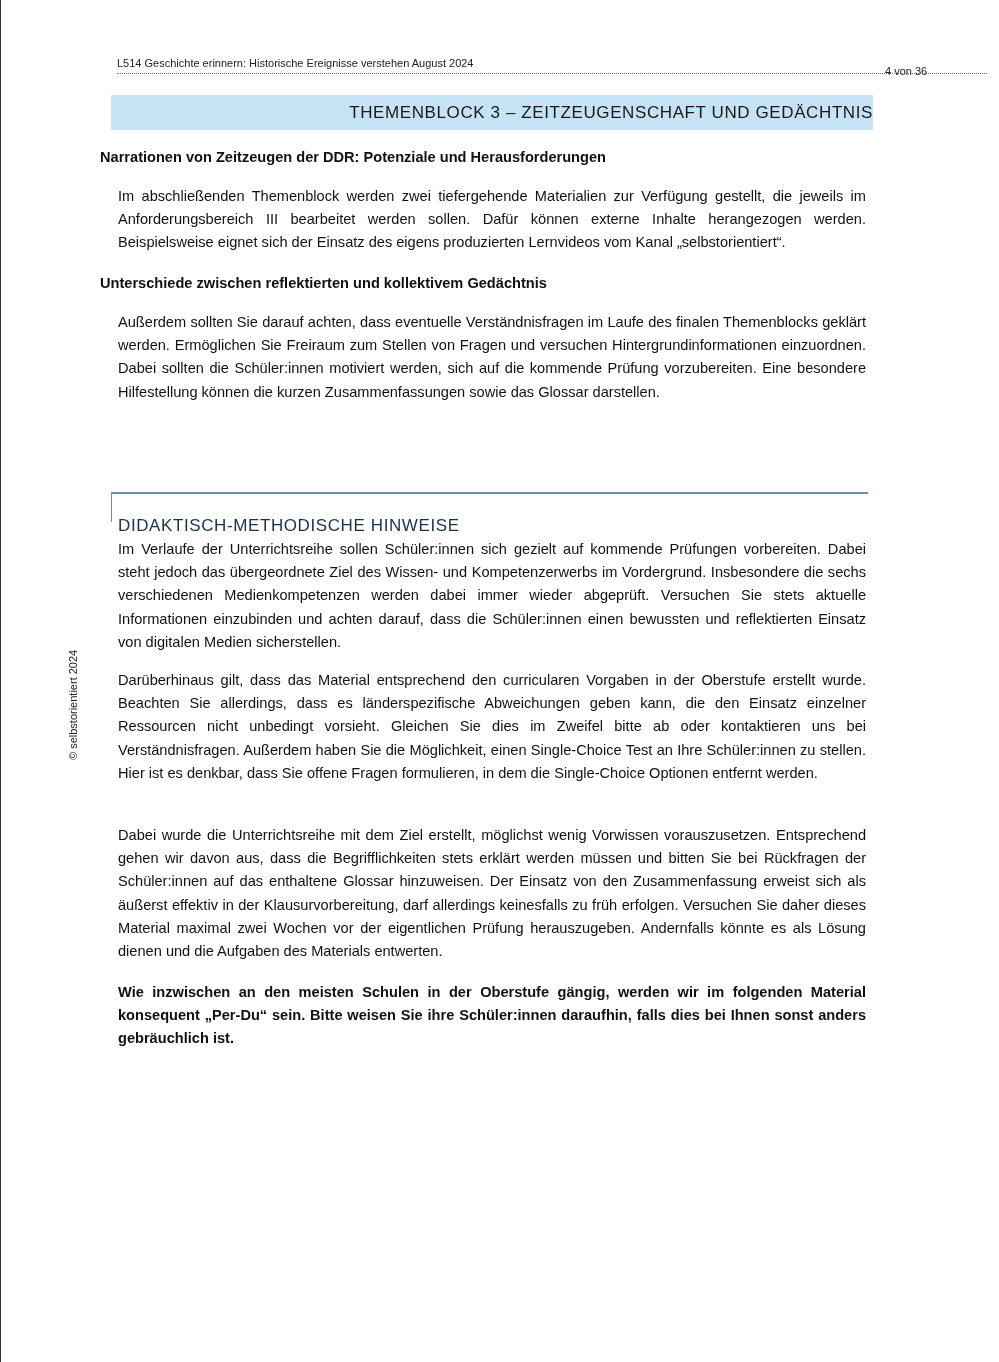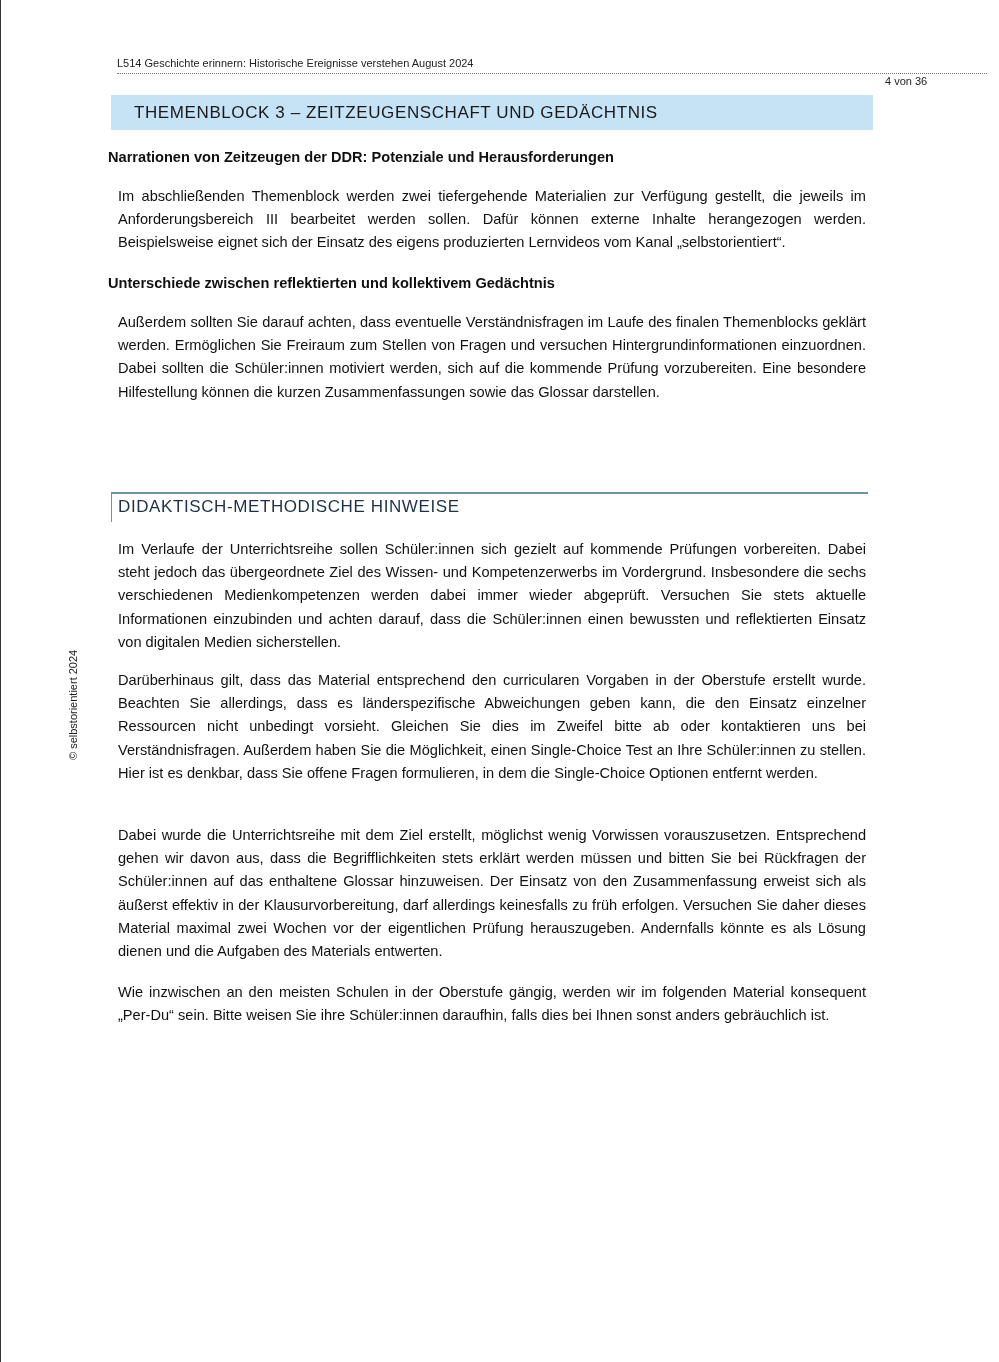--- a/index.html
+++ b/index.html
@@ -6,34 +6,34 @@
     body {
       width: 999px; height: 1362px; background: #ffffff; position: relative; overflow: hidden;
       font-family: "Liberation Sans", sans-serif; color: #111;
     }
     .page-edge { position: absolute; left: 0; top: 0; width: 1px; height: 1362px; background: #333; }
     .header {
       position: absolute; left: 117px; top: 57px; width: 870px; height: 16px;
       border-bottom: 1px dotted #777; font-size: 11px; color: #222;
     }
     .header .title { position: absolute; left: 0; top: 0; }
-    .header .pageno { position: absolute; left: 768px; top: 18px; text-align: center; }
+    .header .pageno { position: absolute; left: 768px; top: 8px; text-align: center; }
     .section-bar {
       position: absolute; left: 111px; top: 95px; width: 762px; height: 35px;
-      background: #c5e3f4; box-sizing: border-box; padding-left: 23px;
-      font-size: 17px; letter-spacing: 0.6px; color: #1a1a1a; line-height: 35px;
+      background: #c5e3f4; box-sizing: border-box; padding-left: 7px;
+      font-size: 17px; letter-spacing: 0.6px; color: #1a1a1a; line-height: 35px; text-align: right;
     }
     .section-line {
       position: absolute; left: 111px; top: 492px; width: 757px; height: 30px;
       border-top: 2px solid #6b94a8; border-left: 1px solid #6b94a8; box-sizing: border-box;
-      padding-left: 6px; padding-top: 3px;
+      padding-left: 6px; padding-top: 22px;
       font-size: 17px; letter-spacing: 0.6px; color: #1c3148;
     }
     .block { position: absolute; left: 118px; width: 748px; font-size: 14.6px; line-height: 23.2px; text-align: justify; }
-    .subhead { position: absolute; left: 108px; font-weight: bold; font-size: 14.6px; }
+    .subhead { position: absolute; left: 100px; font-weight: bold; font-size: 14.6px; }
     .copyright {
       position: absolute; left: 67px; top: 760px; transform-origin: left top; transform: rotate(-90deg);
       font-size: 11px; color: #222; white-space: nowrap;
     }
   </style>
 </head>
 <body>
 
 <div class="page-edge"></div>
 
@@ -50,13 +50,13 @@
 <div class="block" style="top:185px;">Im abschließenden Themenblock werden zwei tiefergehende Materialien zur Verfügung gestellt, die jeweils im Anforderungsbereich III bearbeitet werden sollen. Dafür können externe Inhalte herangezogen werden. Beispielsweise eignet sich der Einsatz des eigens produzierten Lernvideos vom Kanal „selbstorientiert“.</div>
 
 <div class="subhead" style="top:275px;">Unterschiede zwischen reflektierten und kollektivem Gedächtnis</div>
 <div class="block" style="top:311px;">Außerdem sollten Sie darauf achten, dass eventuelle Verständnisfragen im Laufe des finalen Themenblocks geklärt werden. Ermöglichen Sie Freiraum zum Stellen von Fragen und versuchen Hintergrundinformationen einzuordnen. Dabei sollten die Schüler:innen motiviert werden, sich auf die kommende Prüfung vorzubereiten. Eine besondere Hilfestellung können die kurzen Zusammenfassungen sowie das Glossar darstellen.</div>
 
 <div class="section-line">DIDAKTISCH-METHODISCHE HINWEISE</div>
 
 <div class="block" style="top:538px;">Im Verlaufe der Unterrichtsreihe sollen Schüler:innen sich gezielt auf kommende Prüfungen vorbereiten. Dabei steht jedoch das übergeordnete Ziel des Wissen- und Kompetenzerwerbs im Vordergrund. Insbesondere die sechs verschiedenen Medienkompetenzen werden dabei immer wieder abgeprüft. Versuchen Sie stets aktuelle Informationen einzubinden und achten darauf, dass die Schüler:innen einen bewussten und reflektierten Einsatz von digitalen Medien sicherstellen.</div>
 <div class="block" style="top:669px;">Darüberhinaus gilt, dass das Material entsprechend den curricularen Vorgaben in der Oberstufe erstellt wurde. Beachten Sie allerdings, dass es länderspezifische Abweichungen geben kann, die den Einsatz einzelner Ressourcen nicht unbedingt vorsieht. Gleichen Sie dies im Zweifel bitte ab oder kontaktieren uns bei Verständnisfragen. Außerdem haben Sie die Möglichkeit, einen Single-Choice Test an Ihre Schüler:innen zu stellen. Hier ist es denkbar, dass Sie offene Fragen formulieren, in dem die Single-Choice Optionen entfernt werden.</div>
 <div class="block" style="top:824px;">Dabei wurde die Unterrichtsreihe mit dem Ziel erstellt, möglichst wenig Vorwissen vorauszusetzen. Entsprechend gehen wir davon aus, dass die Begrifflichkeiten stets erklärt werden müssen und bitten Sie bei Rückfragen der Schüler:innen auf das enthaltene Glossar hinzuweisen. Der Einsatz von den Zusammenfassung erweist sich als äußerst effektiv in der Klausurvorbereitung, darf allerdings keinesfalls zu früh erfolgen. Versuchen Sie daher dieses Material maximal zwei Wochen vor der eigentlichen Prüfung herauszugeben. Andernfalls könnte es als Lösung dienen und die Aufgaben des Materials entwerten.</div>
-<div class="block" style="top:981px;">Wie inzwischen an den meisten Schulen in der Oberstufe gängig, werden wir im folgenden Material konsequent „Per-Du“ sein. Bitte weisen Sie ihre Schüler:innen daraufhin, falls dies bei Ihnen sonst anders gebräuchlich ist.</div>
+<div class="block" style="top:981px;font-weight:bold;">Wie inzwischen an den meisten Schulen in der Oberstufe gängig, werden wir im folgenden Material konsequent „Per-Du“ sein. Bitte weisen Sie ihre Schüler:innen daraufhin, falls dies bei Ihnen sonst anders gebräuchlich ist.</div>
 
 </body></html>

